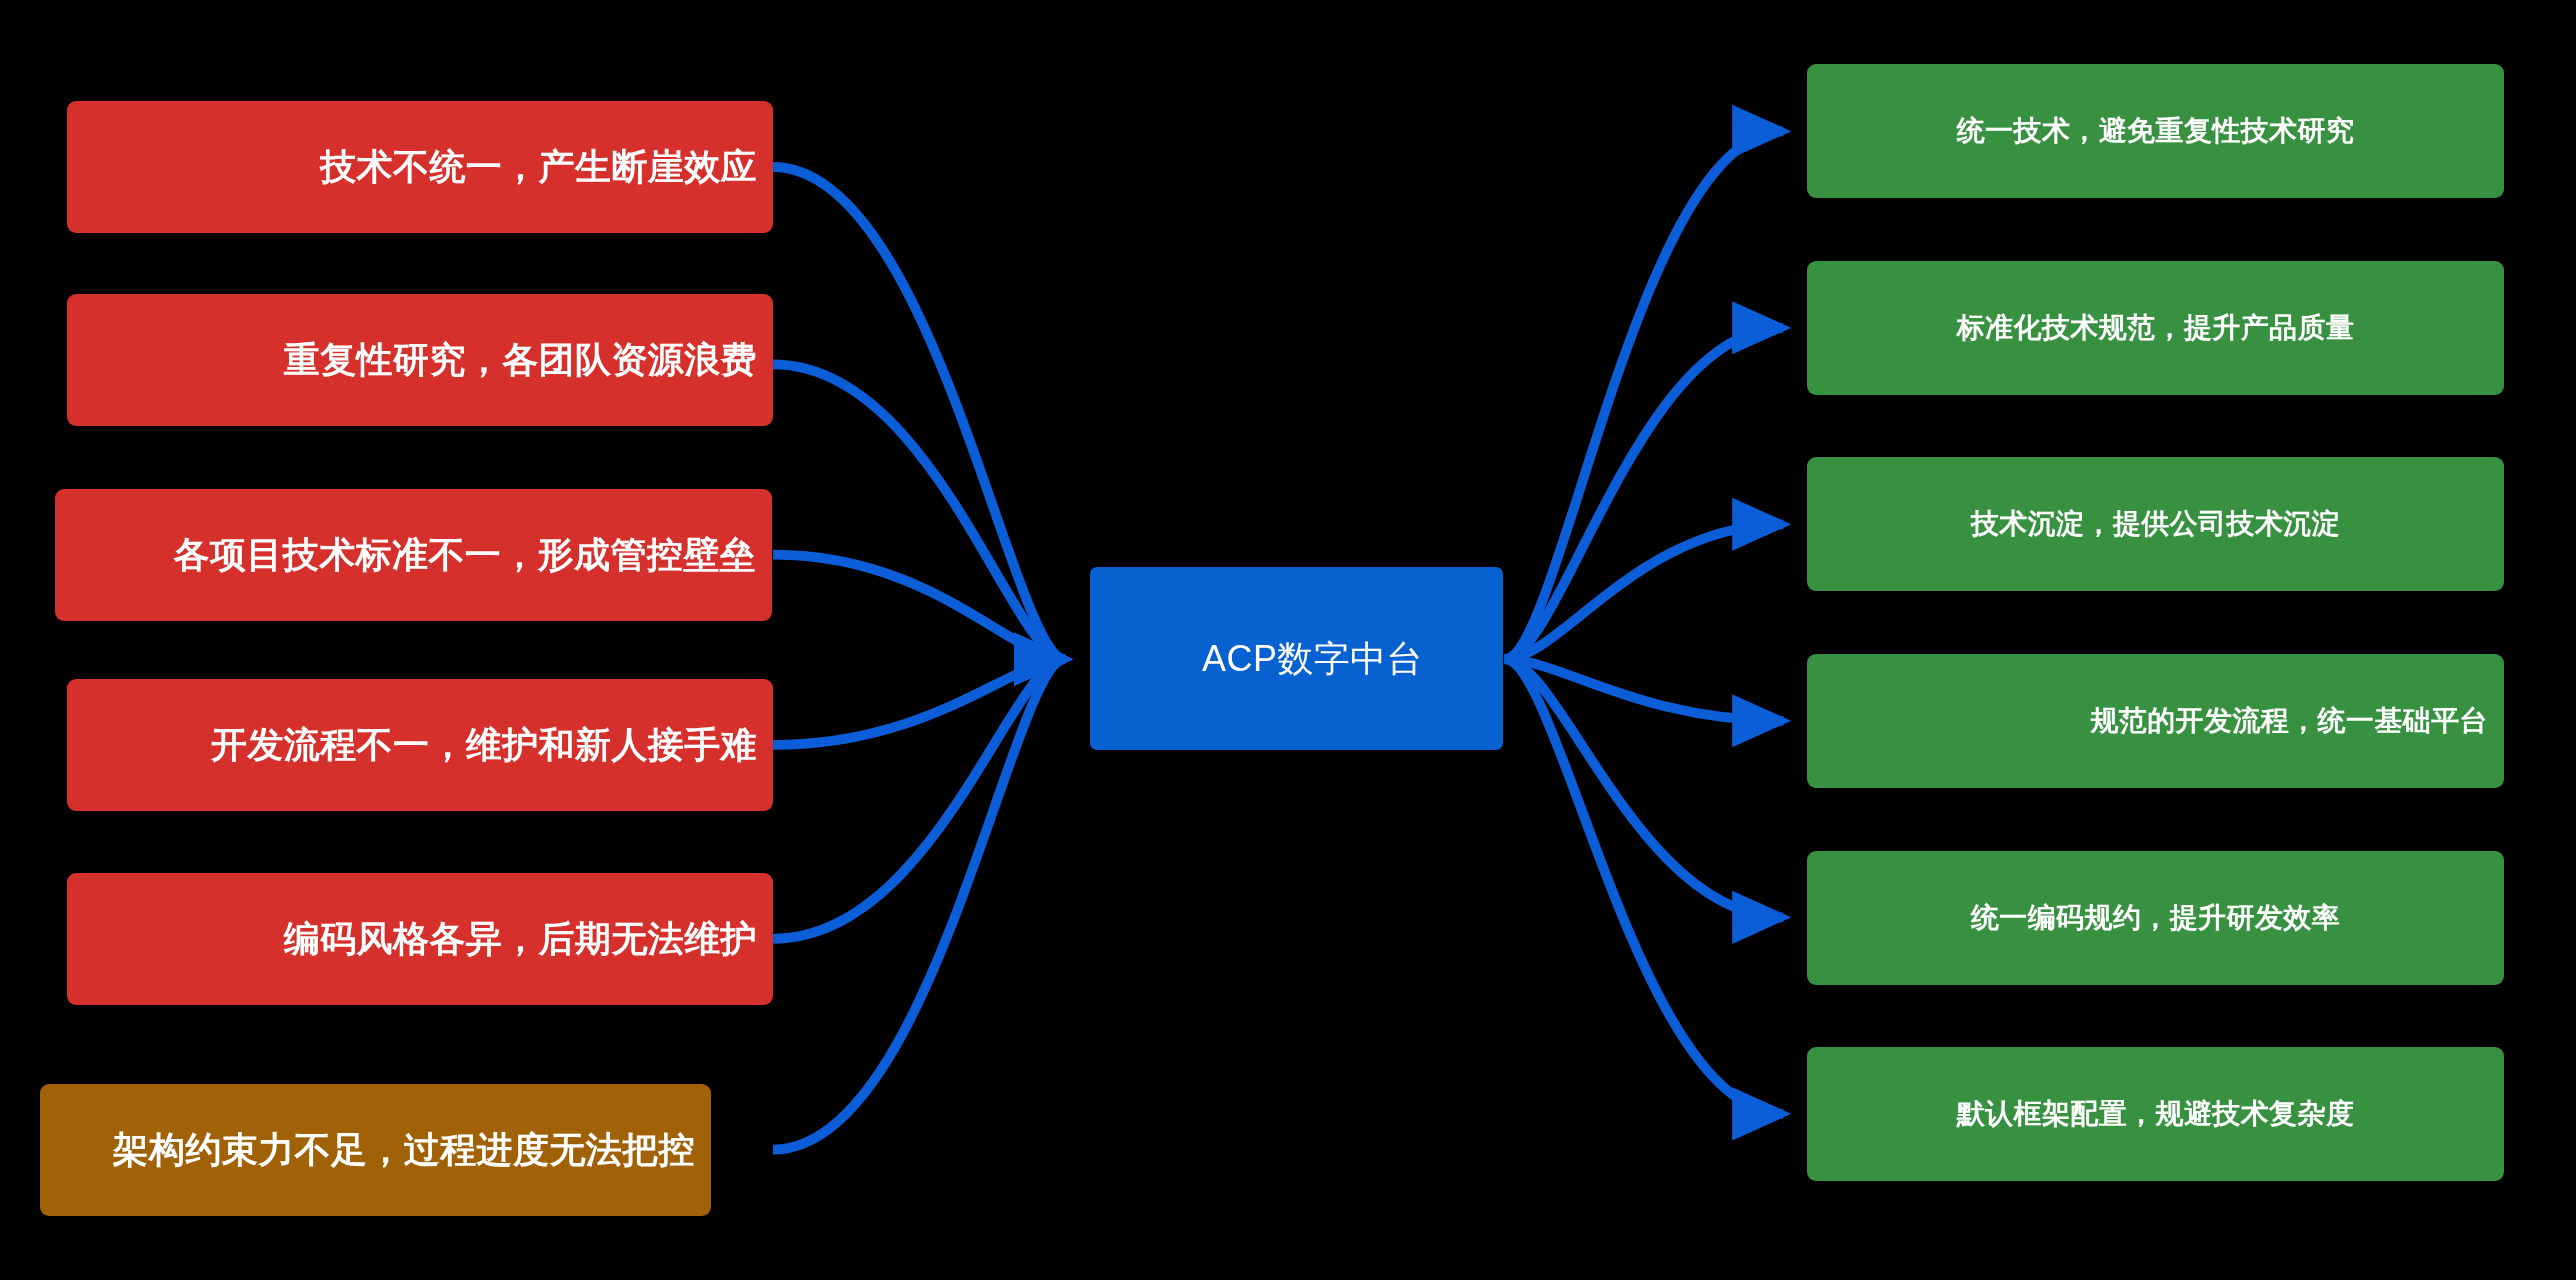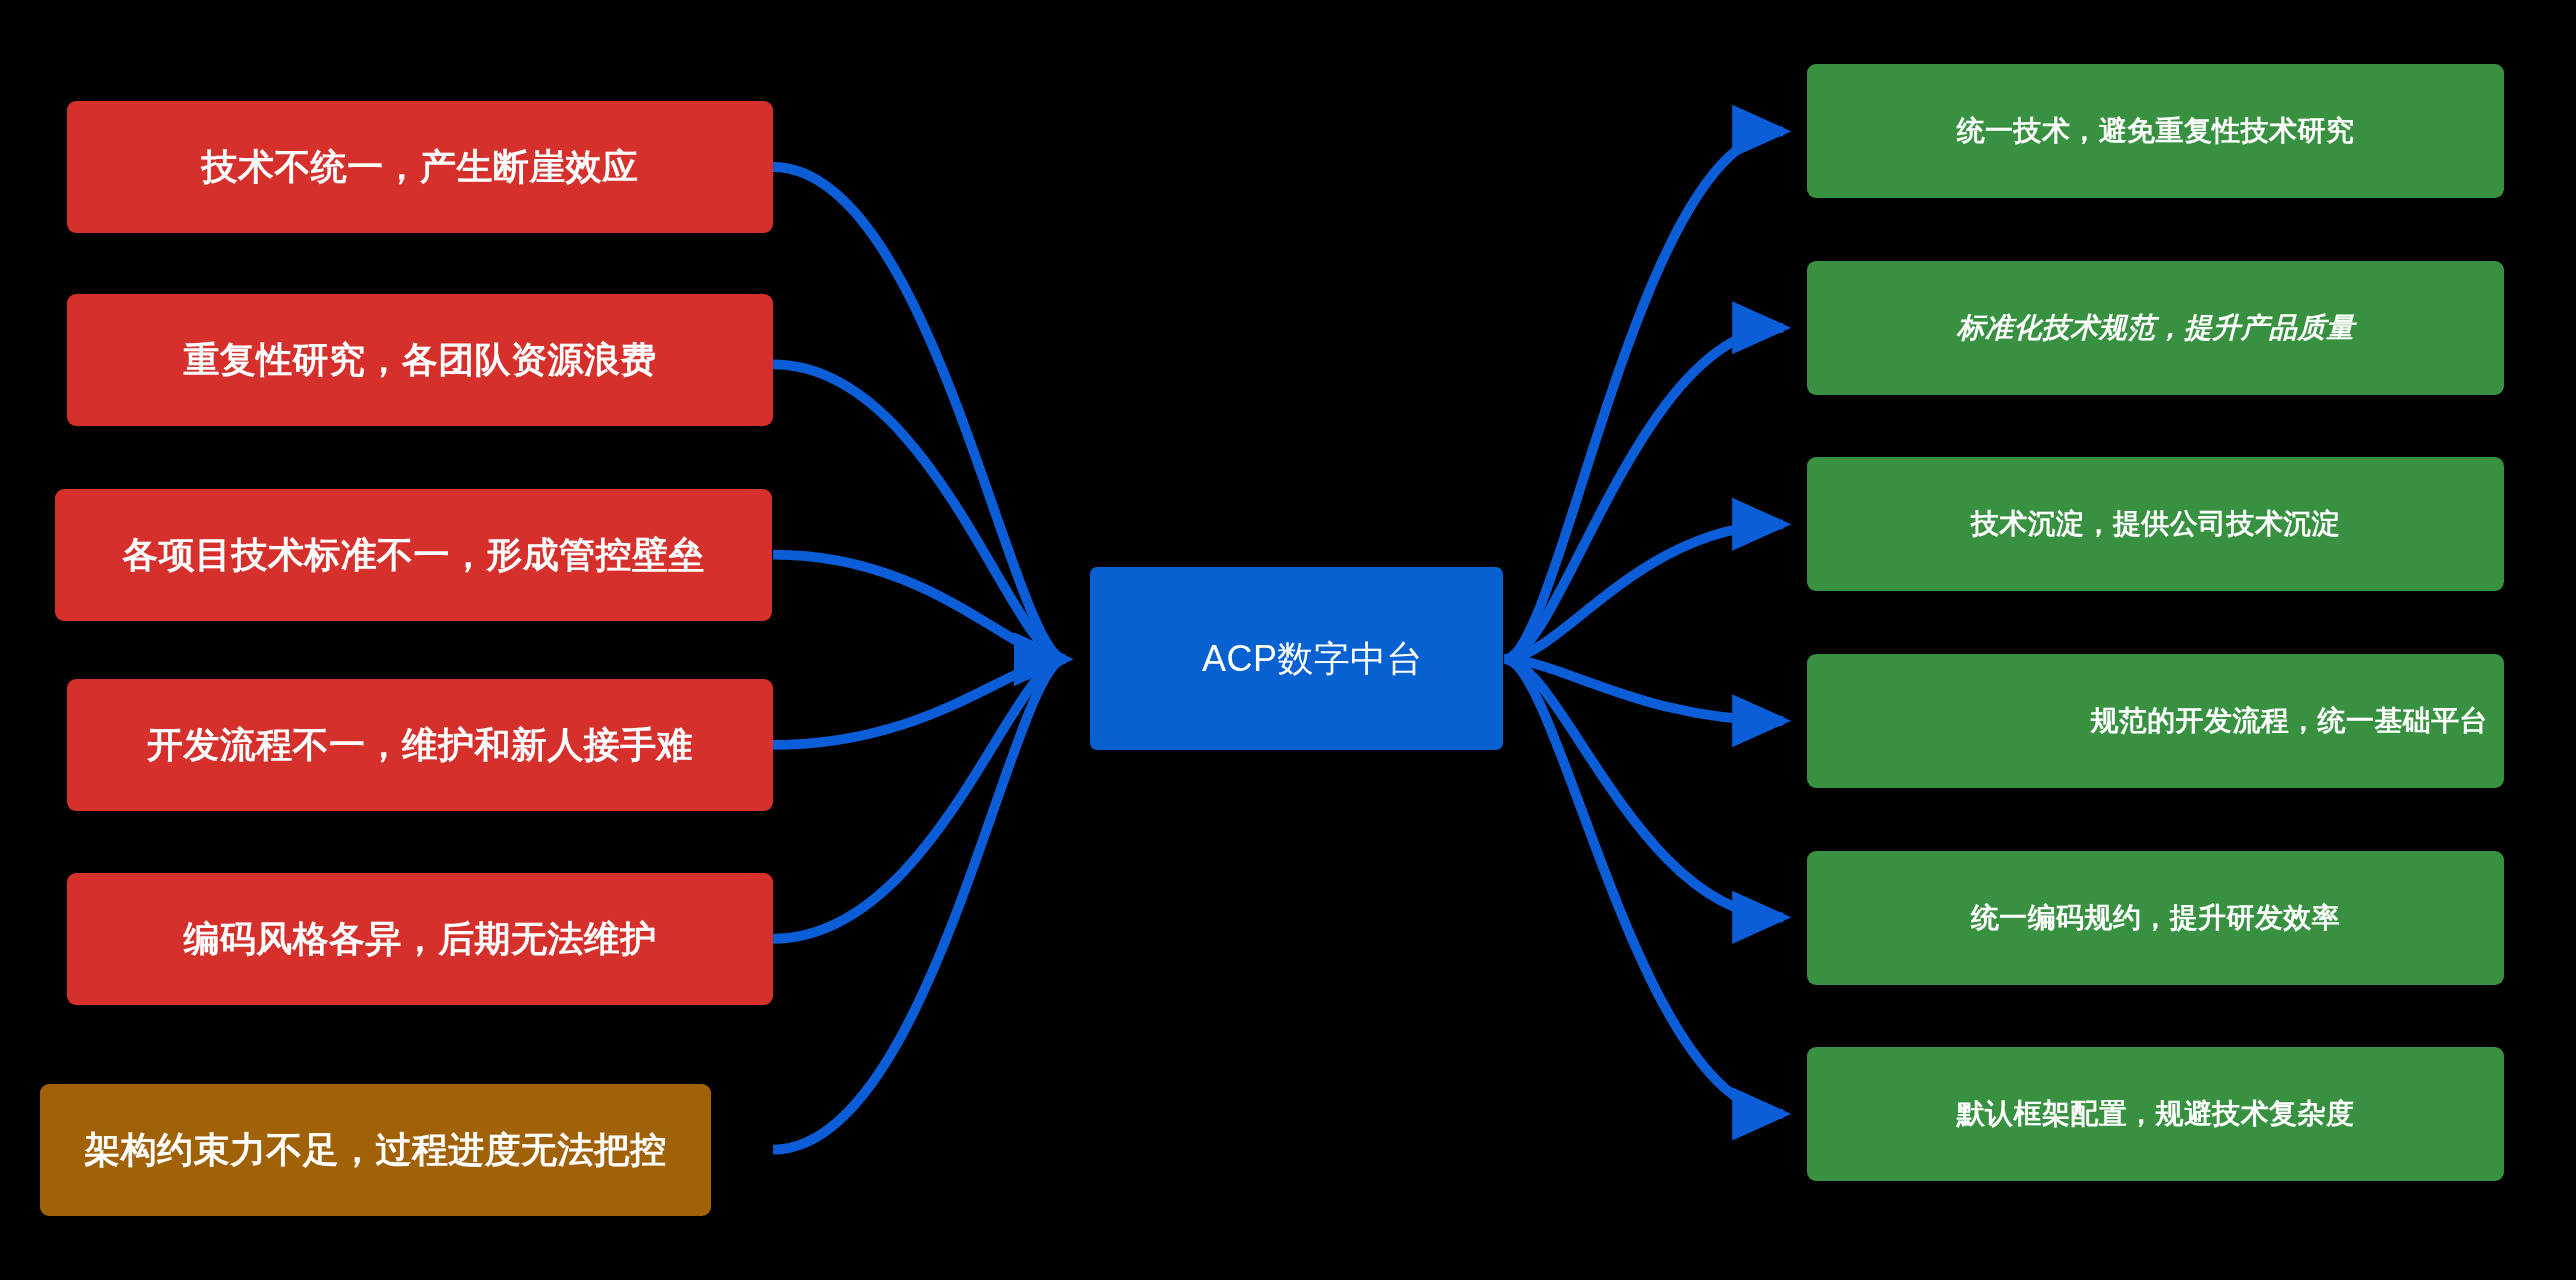--- a/index.html
+++ b/index.html
@@ -37,20 +37,21 @@
     border-radius: 9px;
     color: #ffffff;
     line-height: 1.2;
     letter-spacing: 0.4px;
     padding: 0 16px;
   }
   .node-problem {
     background: #D5302C;
     font-size: 36px;
     font-weight: 700;
+    justify-content: flex-end;
   }
   .node-benefit {
     background: #389141;
     font-size: 28px;
     font-weight: 700;
   }
   .node-center {
     background: #0761D1;
     font-size: 36px;
     font-weight: 400;
@@ -109,21 +110,21 @@
     </div>
 
   <div class="node node-center" id="center-node" style="left: 1090px; top: 567px; width: 413px; height: 183px; background: rgb(7, 97, 209);">
     <span>ACP数字中台</span>
   </div>
 
   <div id="benefit-nodes">
       <div class="node node-benefit" style="background: rgb(56, 145, 65); left: 1807px; top: 64px; width: 697px; height: 134px;">
         <span>统一技术，避免重复性技术研究</span>
       </div>
-      <div class="node node-benefit" style="background: rgb(56, 145, 65); left: 1807px; top: 261px; width: 697px; height: 134px; font-style: italic;">
+      <div class="node node-benefit" style="background: rgb(56, 145, 65); left: 1807px; top: 261px; width: 697px; height: 134px;">
         <span>标准化技术规范，提升产品质量</span>
       </div>
       <div class="node node-benefit" style="background: rgb(56, 145, 65); left: 1807px; top: 457px; width: 697px; height: 134px;">
         <span>技术沉淀，提供公司技术沉淀</span>
       </div>
       <div class="node node-benefit" style="background: rgb(56, 145, 65); left: 1807px; top: 654px; width: 697px; height: 134px; justify-content: flex-end;">
         <span>规范的开发流程，统一基础平台</span>
       </div>
       <div class="node node-benefit" style="background: rgb(56, 145, 65); left: 1807px; top: 851px; width: 697px; height: 134px;">
         <span>统一编码规约，提升研发效率</span>

